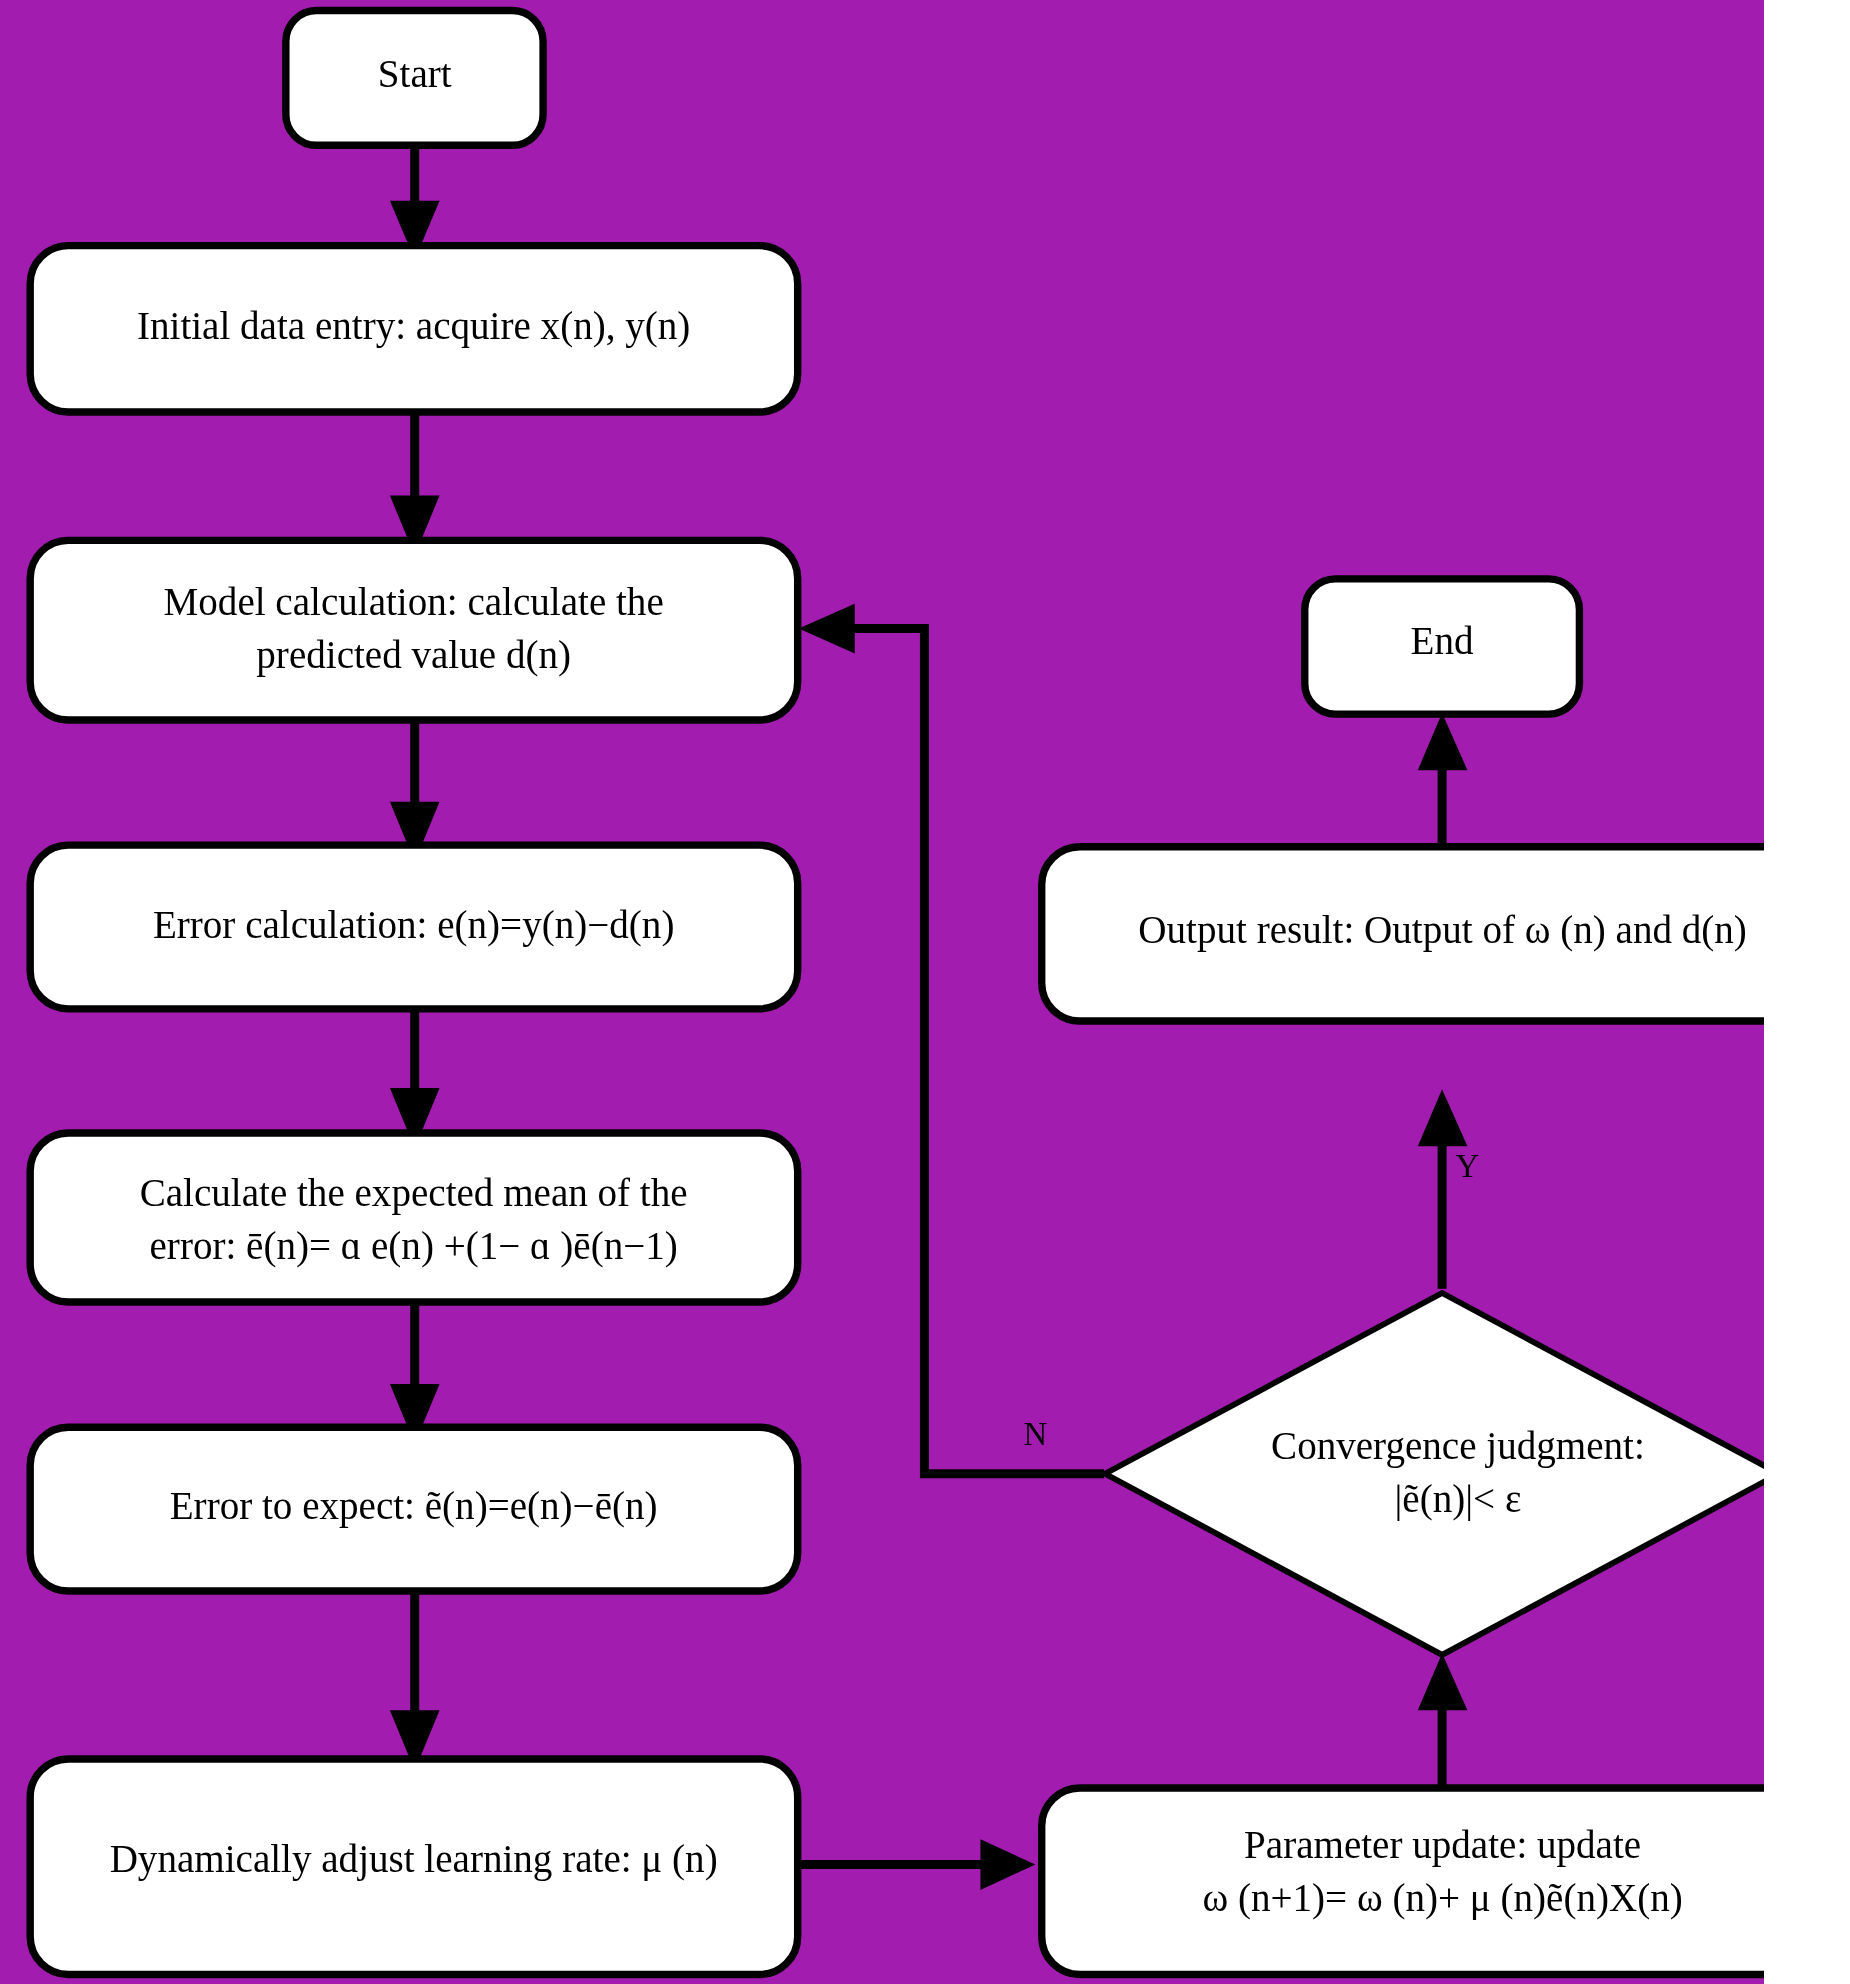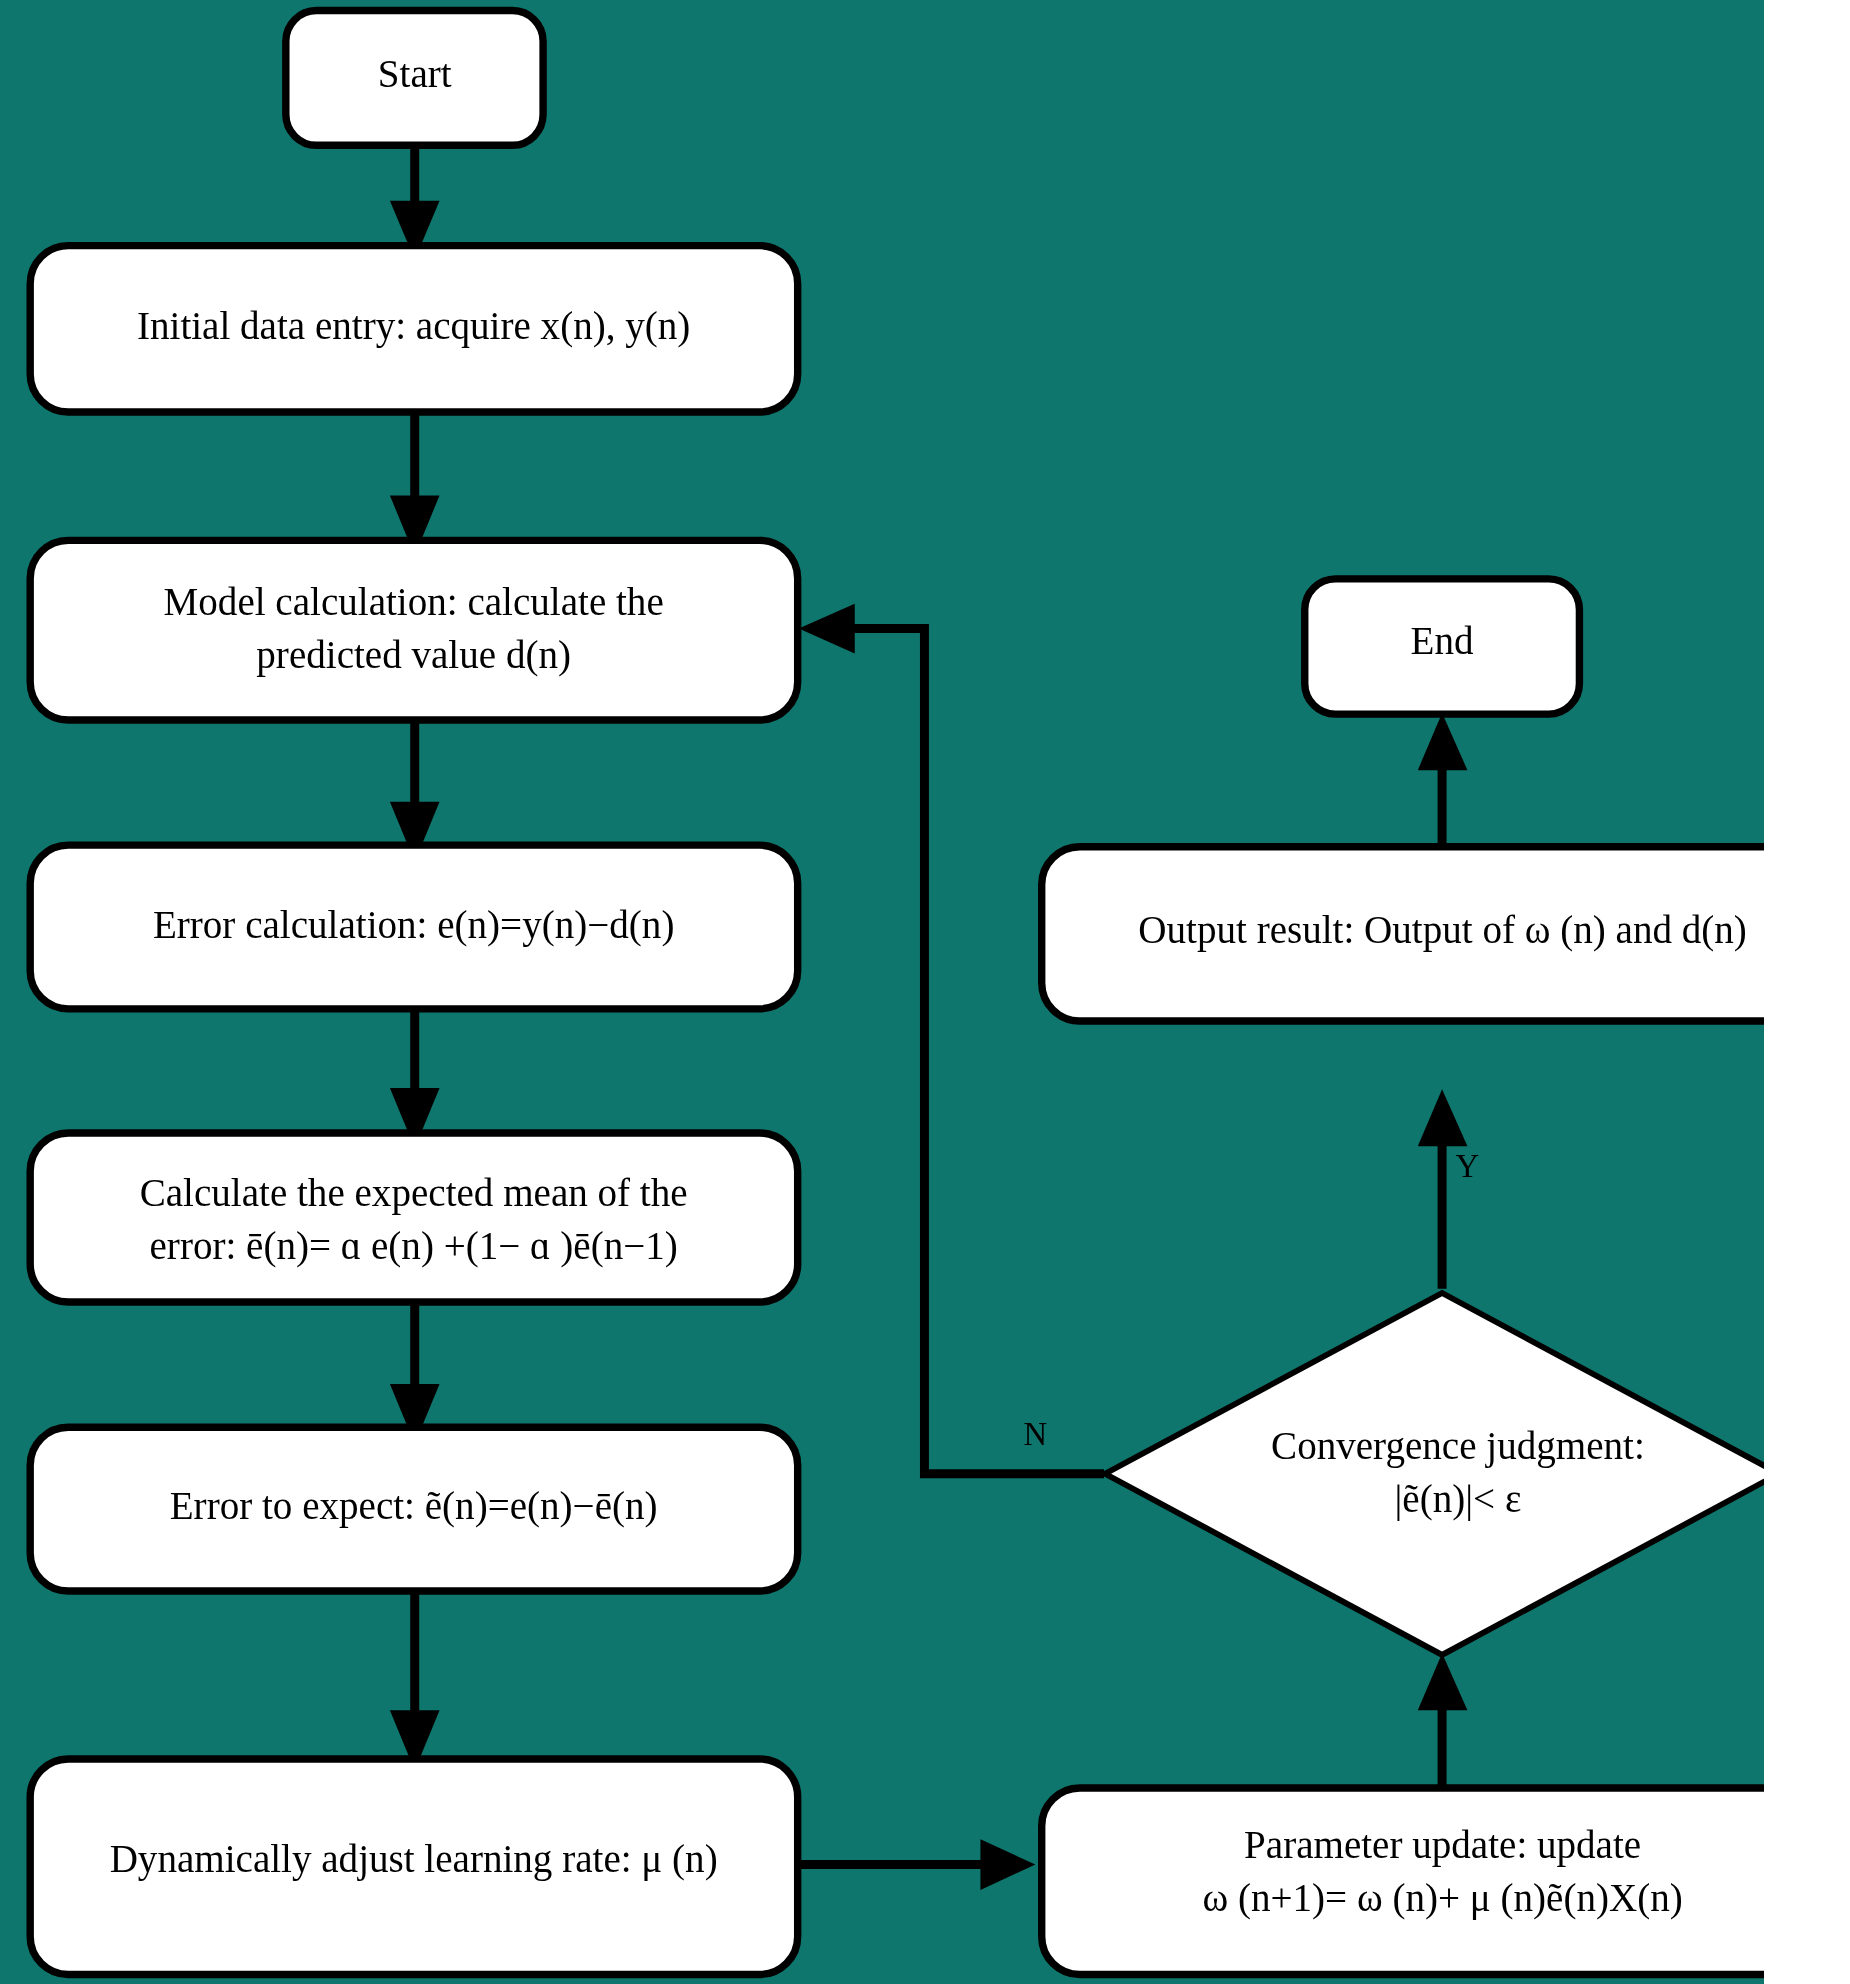--- a/index.html
+++ b/index.html
@@ -1,17 +1,17 @@
 <!DOCTYPE html>
 <html style="font-size:8.5px"><head>
 <meta charset="utf-8">
 <style>
   html,body{margin:0;padding:0;background:#ffffff;}
   body{width:1851px;height:1985px;font-family:"Liberation Serif",serif;}
-  #stage{position:relative;width:1764px;height:1985px;background:#0f766e;overflow:hidden;}
+  #stage{position:relative;width:1764px;height:1985px;background:#a21caf;overflow:hidden;}
   svg{display:block;width:1851px;height:1985px;}
   .node-shape{fill:#ffffff;stroke:#000000;stroke-width:14;}
   .node-shape-thin{fill:#ffffff;stroke:#000000;stroke-width:11;}
   .flow-line{stroke:#000000;stroke-width:17;fill:none;stroke-linecap:butt;}
   .arrow-head{fill:#000000;stroke:none;}
   .node-text{font-family:"Liberation Serif",serif;font-size:74px;fill:#000;text-anchor:middle;dominant-baseline:middle;}
   .edge-label{font-family:"Liberation Serif",serif;font-size:62px;fill:#000;text-anchor:middle;dominant-baseline:middle;}
 </style>
 </head>
 <body>

